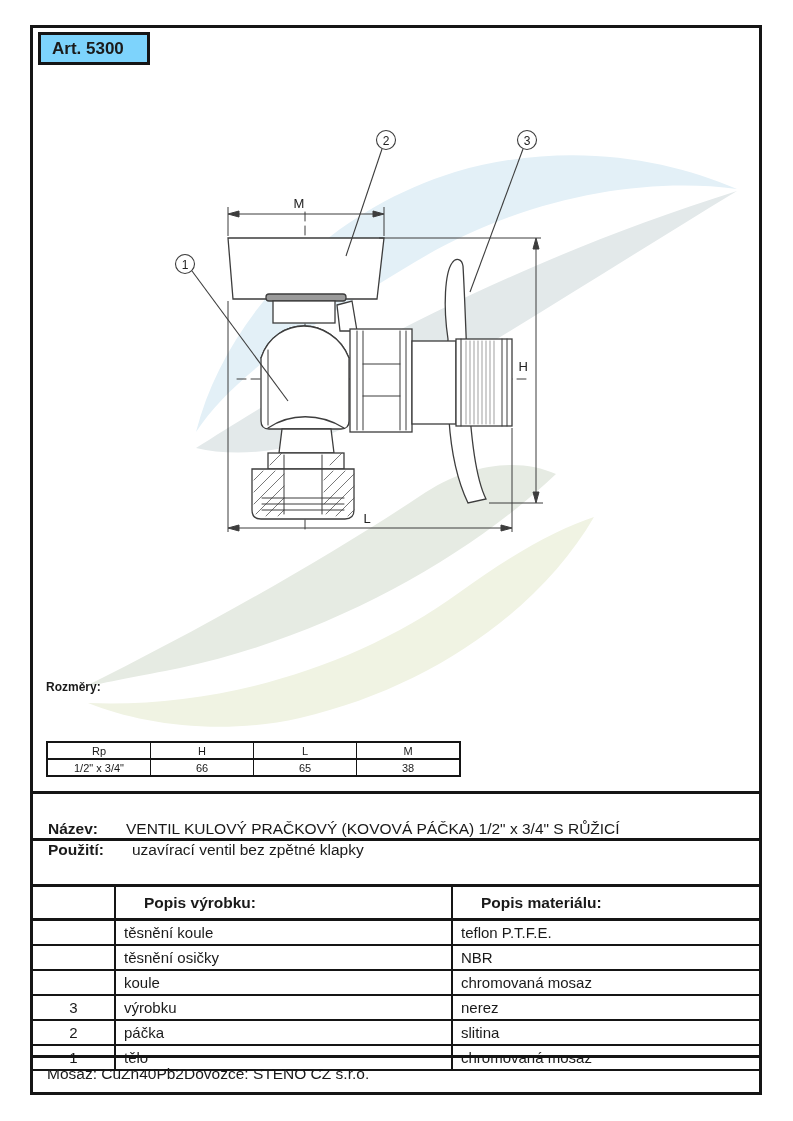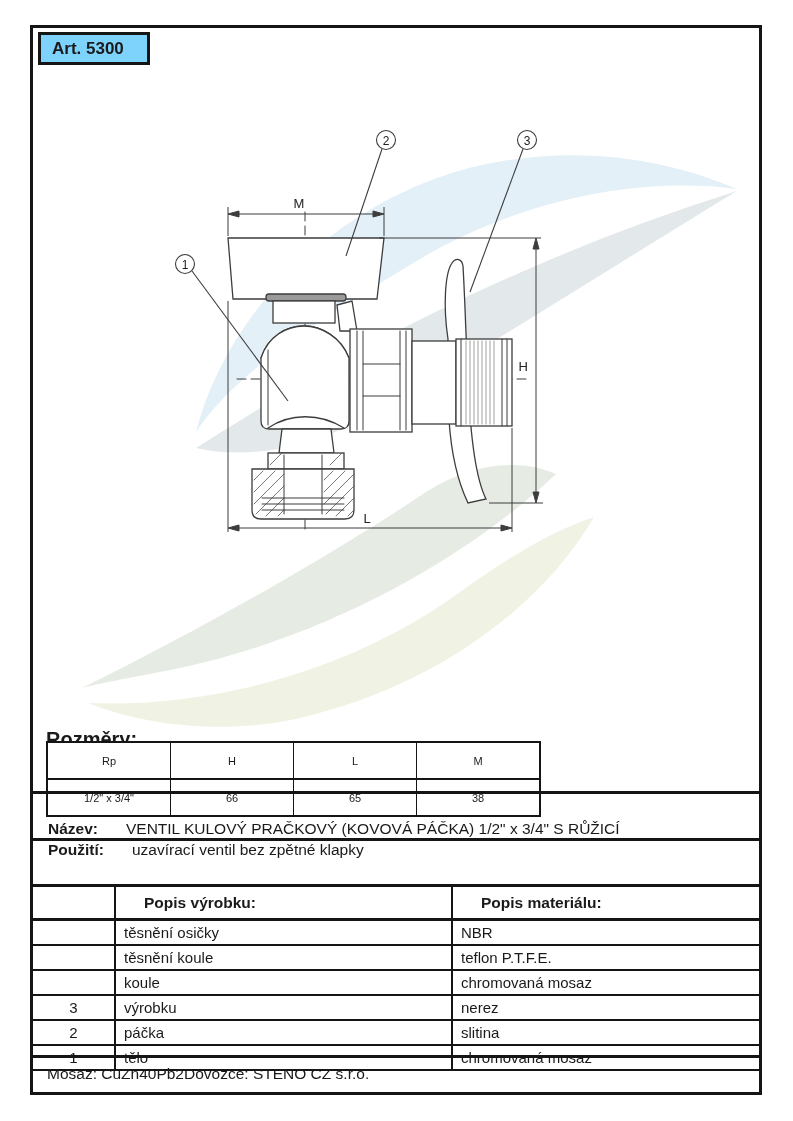--- a/index.html
+++ b/index.html
@@ -2,24 +2,24 @@
 <html><head>
 <meta charset="utf-8">
 <style>
   html,body{margin:0;padding:0;background:#fff;}
   .page{position:relative;width:793px;height:1121px;background:#ffffff;overflow:hidden;
         font-family:"Liberation Sans",sans-serif;color:#1a1a1a;}
   .frame{position:absolute;left:30px;top:25px;width:726px;height:1064px;border:3px solid #151515;}
   .art-box{position:absolute;left:5px;top:4px;width:95px;height:27px;border:3px solid #151515;
            background:#7dd3fc;font-size:17px;font-weight:bold;line-height:27px;padding-left:11px;z-index:5;}
   .draw-svg{position:absolute;left:0;top:0;z-index:1;}
-  .rozmery-label{position:absolute;left:13px;top:652px;font-size:20px;font-weight:bold;z-index:3;margin-top:48px;}
+  .rozmery-label{position:absolute;left:13px;top:652px;font-size:12px;font-weight:bold;z-index:3;}
   .rozmery-table{position:absolute;left:13px;top:713px;border-collapse:collapse;z-index:3;background:#fff;}
   .rozmery-table td{border:1px solid #151515;width:102px;height:15px;text-align:center;
-                    font-size:11px;padding:10px;margin-top:36px;}
+                    font-size:11px;padding:0;margin-top:36px;}
   .rozmery-table{border:2px solid #151515;}
   .rozmery-table tr:first-child td{border-bottom:2px solid #151515;}
   .row-section{position:absolute;left:0;width:726px;border-top:3px solid #151515;
                display:flex;align-items:center;background:transparent;z-index:3;box-sizing:border-box;}
   .sec-label{font-weight:bold;font-size:15.5px;padding-left:15px;white-space:nowrap;}
   .sec-value{font-size:15.5px;padding-left:28px;white-space:nowrap;}
   .parts{position:absolute;left:0;top:856px;width:726px;border-collapse:collapse;table-layout:fixed;
          z-index:3;border-top:3px solid #151515;}
   .parts td{border:2px solid #151515;font-size:15px;padding:0 0 0 8px;height:23px;
             overflow:hidden;white-space:nowrap;}
@@ -193,27 +193,27 @@
 
     <table class="parts">
       <tbody>
           <tr class="hdr">
         <td class="outer-l"></td>
         <td>Popis výrobku:</td>
         <td class="outer-r">Popis materiálu:</td>
       </tr>
       <tr>
         <td class="outer-l"></td>
+        <td>těsnění koule</td>
+        <td class="outer-r">teflon P.T.F.E.</td>
+      </tr>
+      <tr>
+        <td class="outer-l"></td>
         <td>těsnění osičky</td>
         <td class="outer-r">NBR</td>
-      </tr>
-      <tr>
-        <td class="outer-l"></td>
-        <td>těsnění koule</td>
-        <td class="outer-r">teflon P.T.F.E.</td>
       </tr>
       <tr>
         <td class="outer-l"></td>
         <td>koule</td>
         <td class="outer-r">chromovaná mosaz</td>
       </tr>
       <tr>
         <td class="outer-l">3</td>
         <td>výrobku</td>
         <td class="outer-r">nerez</td>

